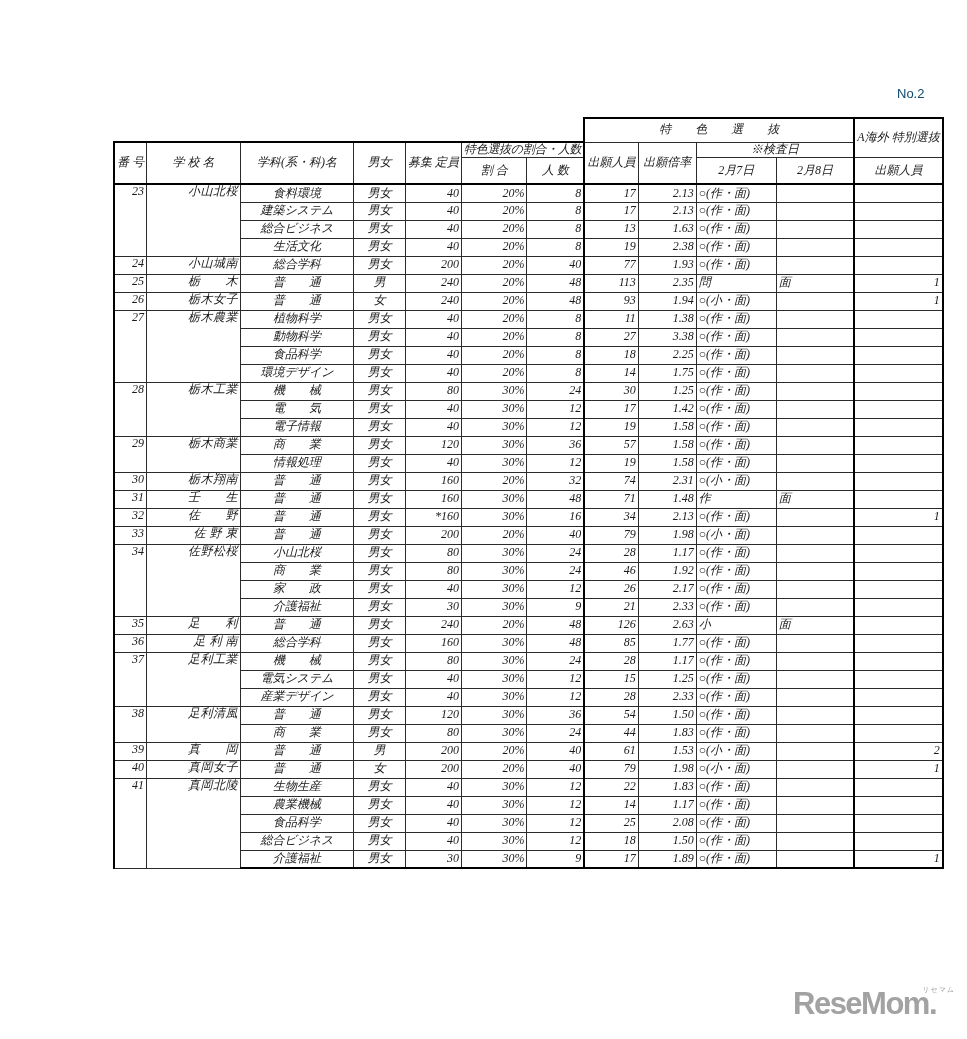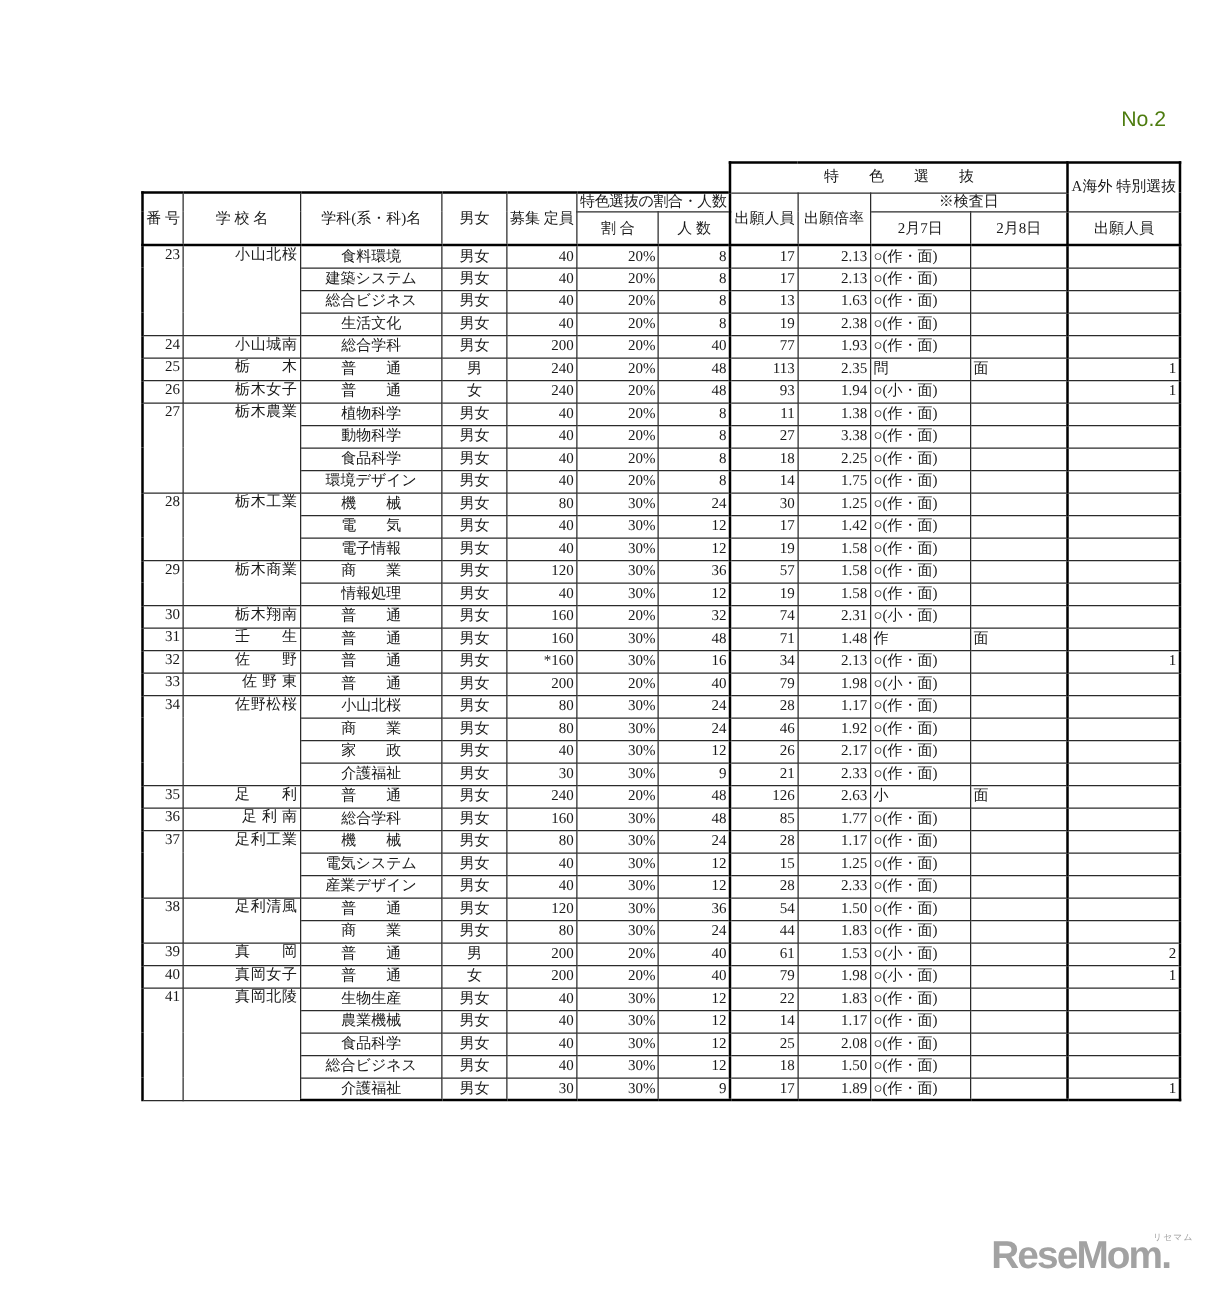--- a/index.html
+++ b/index.html
@@ -2,25 +2,25 @@
 <html><head>
 <meta charset="utf-8">
 <style>
   html,body{margin:0;padding:0;}
   body{background:#ffffff;width:967px;height:1039px;position:relative;
        font-family:"Liberation Serif", serif;color:#1a1a1a;}
   .page{position:absolute;inset:0;background:#fff;overflow:hidden;}
 
   .doc-title{position:absolute;left:66px;top:76px;font-size:13.5px;
              font-family:"Liberation Sans", sans-serif;letter-spacing:.5px;color:#111;}
-  .page-no{position:absolute;left:897px;top:86px;font-size:17px;
-           font-family:"Liberation Sans", sans-serif;color:#4d7c0f;}
-
-  table.main{position:absolute;left:113px;top:129px;border-collapse:collapse;
-             table-layout:fixed;}
+  .page-no{position:absolute;left:897px;top:86px;font-size:13px;
+           font-family:"Liberation Sans", sans-serif;color:#0c4a6e;}
+
+  table.main{position:absolute;left:113px;top:117px;border-collapse:collapse;
+             table-layout:fixed;font-style:italic;}
   table.main td, table.main th{border:1px solid #2b2b2b;font-weight:normal;
              font-size:12px;padding:0 2px;overflow:hidden;white-space:nowrap;
              line-height:1.15;}
   tr.data-row{height:18px;}
 
   
   th{text-align:center;vertical-align:middle;}
   .spacer{border:none !important;background:transparent;}
   .hd-top{height:24px;}
   .hd-mid{height:14px;}

